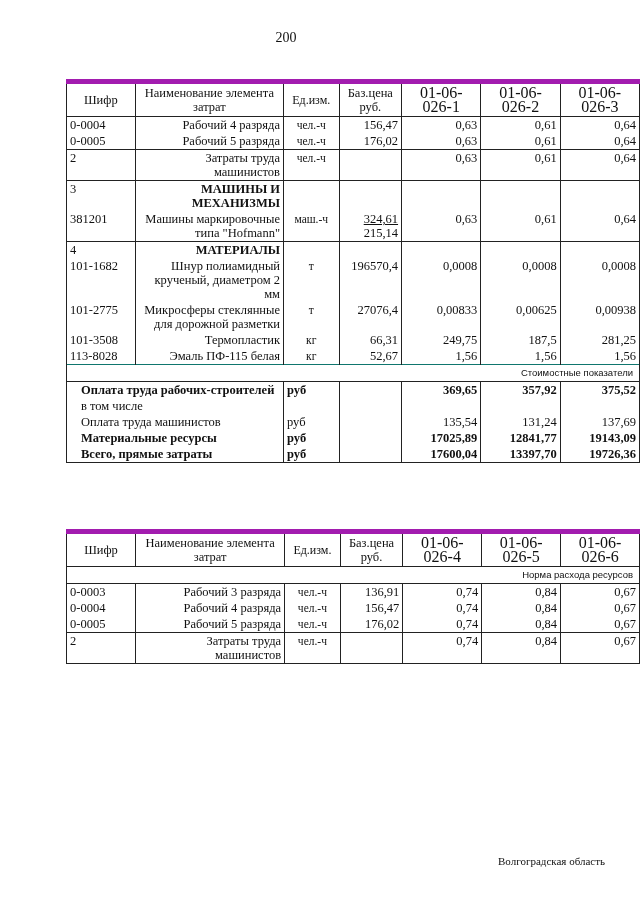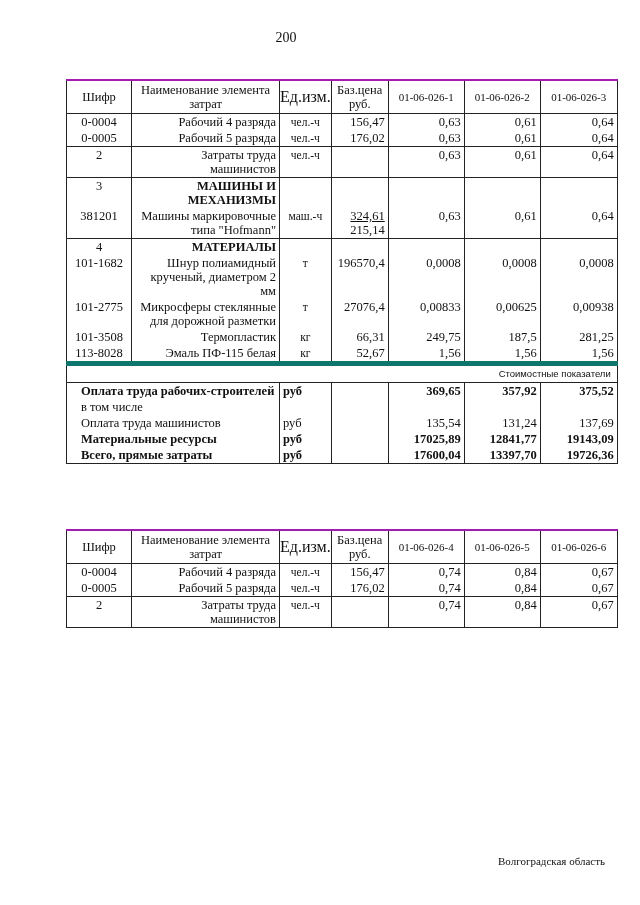--- a/index.html
+++ b/index.html
@@ -13,37 +13,37 @@
   }
   table.est {
     position: absolute; left: 66px; border-collapse: collapse;
     table-layout: fixed; font-size: 12.5px; line-height: 14px;
   }
   table.est td, table.est th {
     border-left: 1px solid #222; border-right: 1px solid #222;
     padding: 1px 3px; vertical-align: top; font-weight: normal;
   }
   table.est th {
-    border-top: 2px solid #a21caf; border-bottom: 1px solid #222;
-    text-align: center; vertical-align: middle; padding: 2px 0;
-  }
-  .c-code { width: 58px; text-align: center; }
+    border-top: 5px solid #a21caf; border-bottom: 1px solid #222;
+    text-align: center; vertical-align: middle; padding: 2px 6px;
+  }
+  .c-code { width: 58px; }
   .c-name { width: 141px; text-align: right; }
   .c-unit { width: 43px; text-align: center; font-size: 11.5px; }
   .c-price { width: 50px; text-align: right; }
   .c-val { width: 69px; text-align: right; }
-  th.c-val { width: 69px; text-align: center; font-size: 11px; }
-  th.c-unit { font-size: 16px; }
+  th.c-val { width: 69px; text-align: center; font-size: 16px; }
+  th.c-unit { font-size: 12px; }
   th.c-price { text-align: center; }
   tr.group-top td { border-top: 1px solid #222; }
   tr.section-title td.c-name { font-weight: bold; }
   .name-bold { font-weight: bold; }
   .underlined { text-decoration: underline; }
   tr.band td {
-    border-top: 5px solid #0f766e; border-bottom: 1px solid #222;
+    border-top: 1px solid #0f766e; border-bottom: 1px solid #222;
     text-align: right; font-family: "Liberation Sans", sans-serif;
     font-size: 9.5px; padding: 1px 6px; height: 12px;
   }
   tr.cost td.label { padding-left: 14px; text-align: left; }
   tr.cost td.c-unit { text-align: left; font-size: 12.5px; }
   tr.cost.b td.label, tr.cost.b td.c-unit, tr.cost.b td.c-val { font-weight: bold; }
   tr.last td { border-bottom: 1px solid #222; }
   #table1 { top: 79px; }
   #table2 { top: 529px; }
   .footer {
@@ -229,20 +229,32 @@
       <th class="c-code">Шифр</th>
       <th class="c-name" style="text-align:center">Наименование элемента затрат</th>
       <th class="c-unit">Ед.изм.</th>
       <th class="c-price">Баз.цена руб.</th>
       <th class="c-val">01-06-026-4</th>
       <th class="c-val">01-06-026-5</th>
       <th class="c-val">01-06-026-6</th>
     </tr>
   </thead>
   <tbody id="t2body">
+      <tr class="band">
+        <td colspan="7">Норма расхода ресурсов</td>
+      </tr>
+      <tr>
+        <td class="c-code">0-0003</td>
+        <td class="c-name">Рабочий 3 разряда</td>
+        <td class="c-unit">чел.-ч</td>
+        <td class="c-price"><span>136,91</span></td>
+        <td class="c-val">0,74</td>
+        <td class="c-val">0,84</td>
+        <td class="c-val">0,67</td>
+      </tr>
       <tr>
         <td class="c-code">0-0004</td>
         <td class="c-name">Рабочий 4 разряда</td>
         <td class="c-unit">чел.-ч</td>
         <td class="c-price"><span>156,47</span></td>
         <td class="c-val">0,74</td>
         <td class="c-val">0,84</td>
         <td class="c-val">0,67</td>
       </tr>
       <tr>

